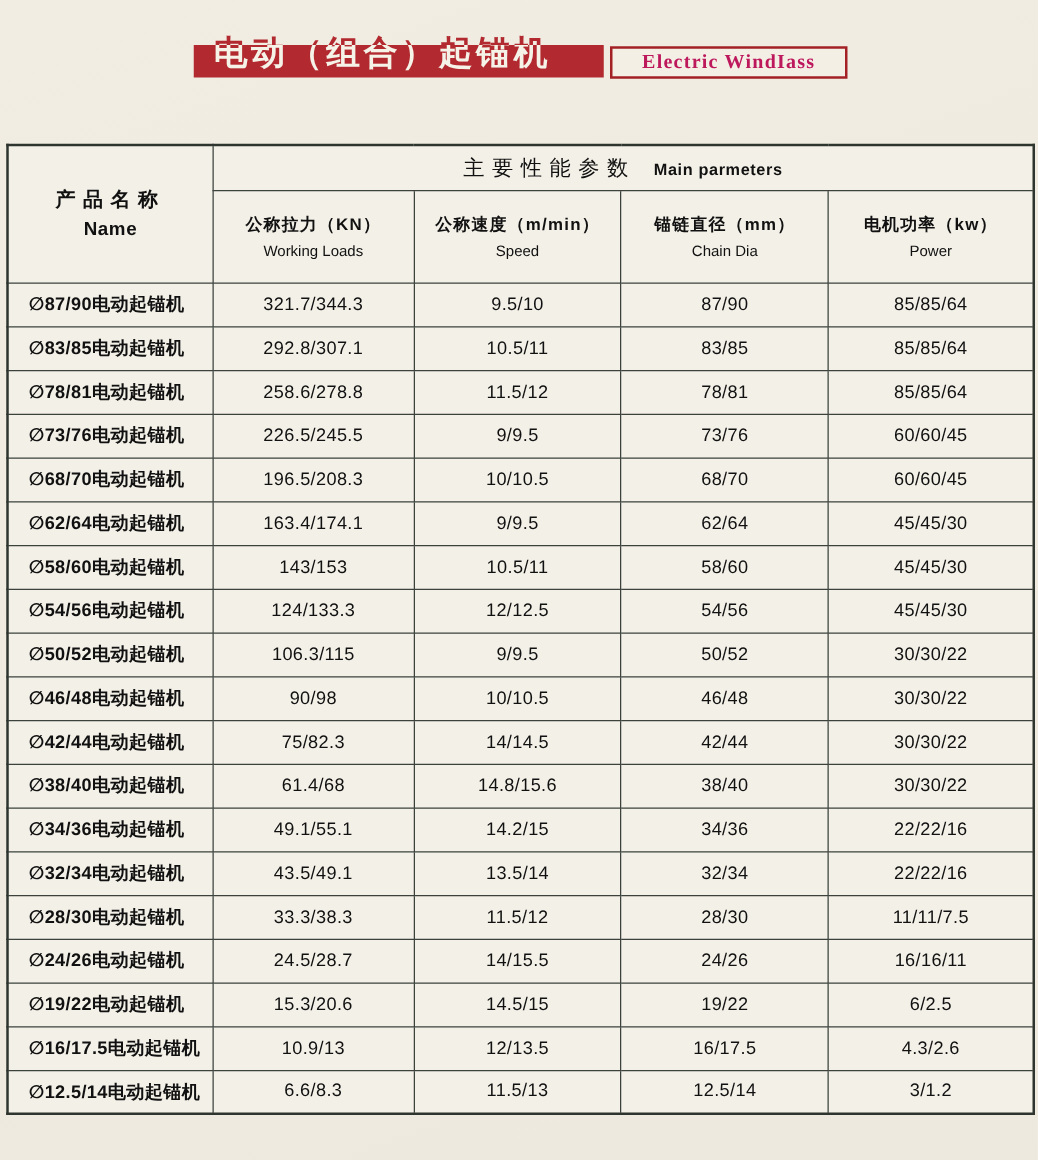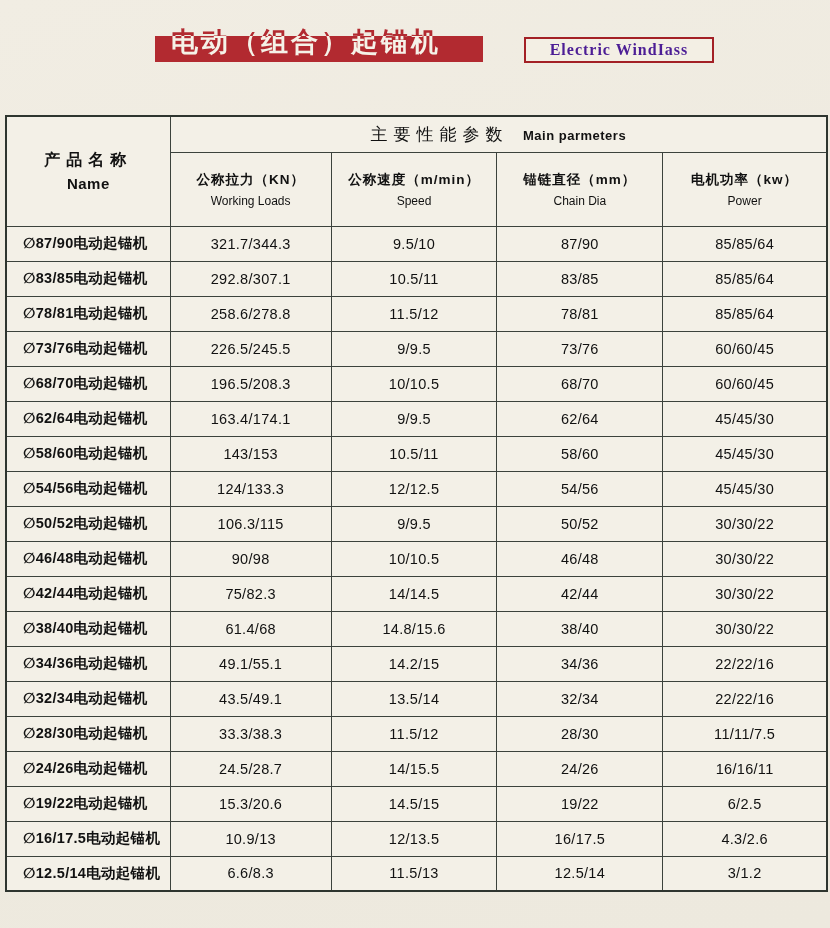--- a/index.html
+++ b/index.html
@@ -65,21 +65,21 @@
 <body style="background: rgb(238, 234, 224);">
 
 <div class="page">
 
   <div class="title-wrap">
     <div class="title-bar" style="background: rgb(178, 42, 48);"></div>
     <div class="title-text red" style="color: rgb(178, 42, 48);">电动（组合）起锚机</div>
     <div class="title-text white" style="color: rgb(245, 242, 232);">电动（组合）起锚机</div>
   </div>
 
-  <div class="en-box" style="border-color: rgb(163, 32, 37); color: #4c1d95; margin-left: 36px;">
+  <div class="en-box" style="border-color: rgb(163, 32, 37); color: #be185d;">
     <span>Electric WindIass</span>
   </div>
 
   <table class="spec">
     <colgroup>
       <col style="width:20%">
         <col style="width:19.6%">
         <col style="width:20.2%">
         <col style="width:20.2%">
         <col style="width:20%">

